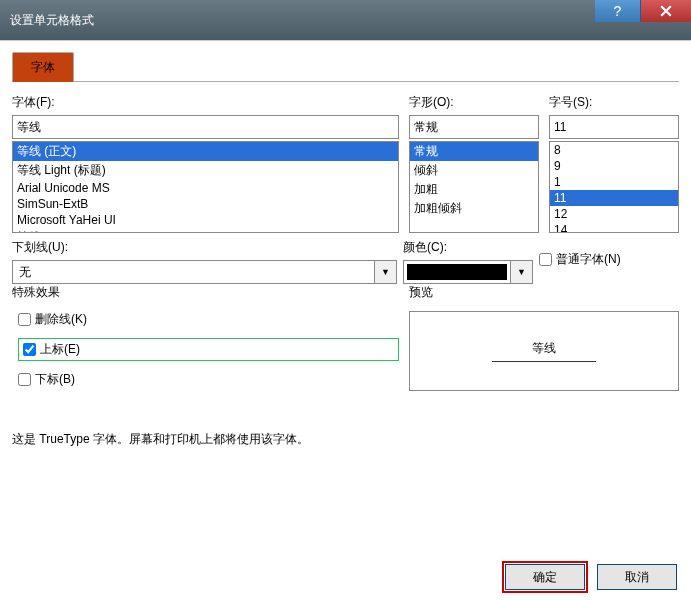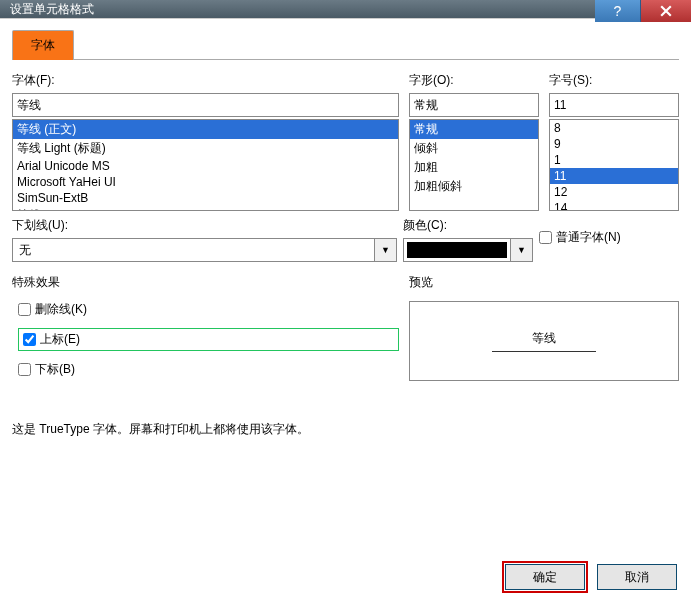--- a/index.html
+++ b/index.html
@@ -5,21 +5,21 @@
 * { box-sizing: border-box; margin: 0; padding: 0; }
 body {
   font-family: "Microsoft YaHei", SimSun, sans-serif;
   font-size: 12px;
   background: #fff;
   width: 691px;
   height: 600px;
   overflow: hidden;
 }
 .titlebar {
-  height: 18px;
+  height: 40px;
   background: linear-gradient(#6a7a85, #4a5a65);
   display: flex;
   align-items: center;
   padding-left: 10px;
   color: #fff;
 }
 .titlebar-buttons {
   margin-left: auto;
   display: flex;
   height: 100%;
@@ -42,21 +42,21 @@
 }
 .tabs {
   display: flex;
   border-bottom: 1px solid #aaa;
   margin-bottom: 10px;
 }
 .tab {
   padding: 6px 18px;
   border: 1px solid #aaa;
   border-bottom: none;
-  background: #f97316;
+  background: #c2410c;
   position: relative;
   top: 1px;
   border-radius: 2px 2px 0 0;
 }
 .row { display: flex; gap: 10px; }
 .col-font { flex: 1; }
 .col-style { width: 130px; }
 .col-size { width: 130px; }
 .label { margin: 2px 0 4px; }
 .textinput {
@@ -93,21 +93,21 @@
   border-left: 1px solid #888;
   display: flex;
   align-items: center;
   justify-content: center;
   background: #f0f0f0;
 }
 .dropdown .arrow::after { content: "▼"; font-size: 9px; }
 .color-swatch { flex: 1; background: #000; margin: 3px; }
 .checkbox { display: flex; align-items: center; gap: 4px; }
 .checkbox input { width: 13px; height: 13px; }
-.row3 { display: flex; gap: 10px; margin-top: 12px; }
+.row3 { display: flex; gap: 10px; margin-top: 0; }
 .col-effects { flex: 1; }
 .col-preview { width: 270px; }
 .group-title { margin-bottom: 6px; }
 .effects-list { padding-left: 6px; display: flex; flex-direction: column; gap: 10px; margin-top: 10px; }
 .highlight-box { border: 1px solid #22c55e; padding: 2px 4px; display: inline-flex; }
 .preview-box {
   border: 1px solid #888;
   height: 80px;
   margin-top: 10px;
   display: flex;
@@ -164,22 +164,22 @@
   </div>
 
   <div class="row">
     <div class="col-font">
       <div class="label">字体(F):</div>
       <input class="textinput" value="等线" style="">
       <div class="listbox" id="font-list">
           <div class="item selected">等线 (正文)</div>
           <div class="item">等线 Light (标题)</div>
           <div class="item">Arial Unicode MS</div>
+          <div class="item">SimSun-ExtB</div>
           <div class="item">Microsoft YaHei UI</div>
-          <div class="item">SimSun-ExtB</div>
           <div class="item">等线</div>
         </div>
     </div>
     <div class="col-style">
       <div class="label">字形(O):</div>
       <input class="textinput" value="常规" style="">
       <div class="listbox" id="style-list">
           <div class="item selected">常规</div>
           <div class="item">倾斜</div>
           <div class="item">加粗</div>

